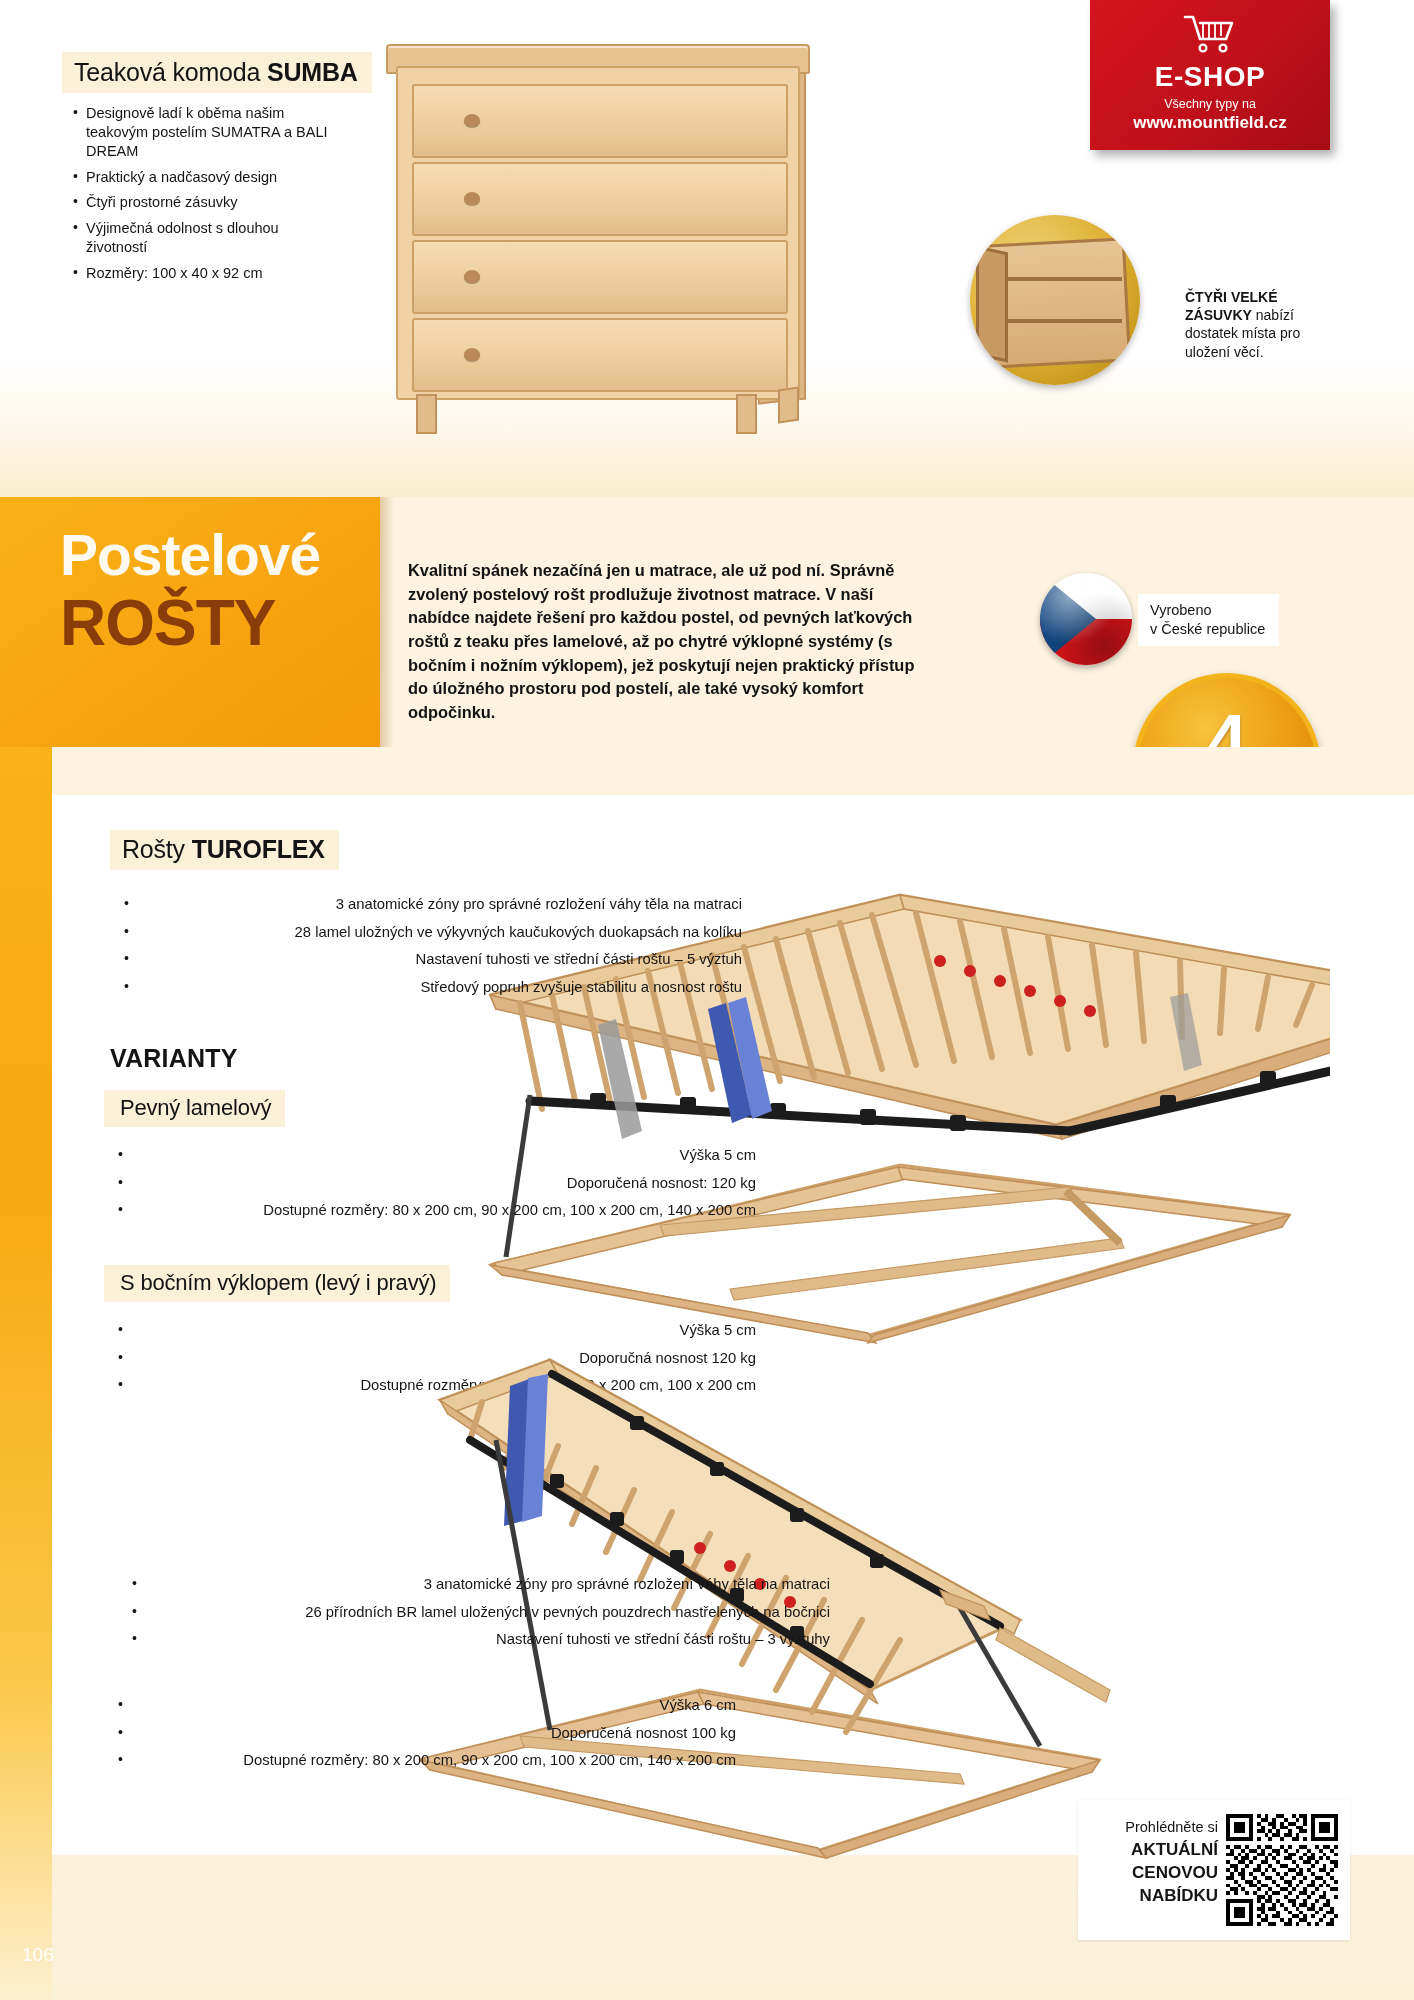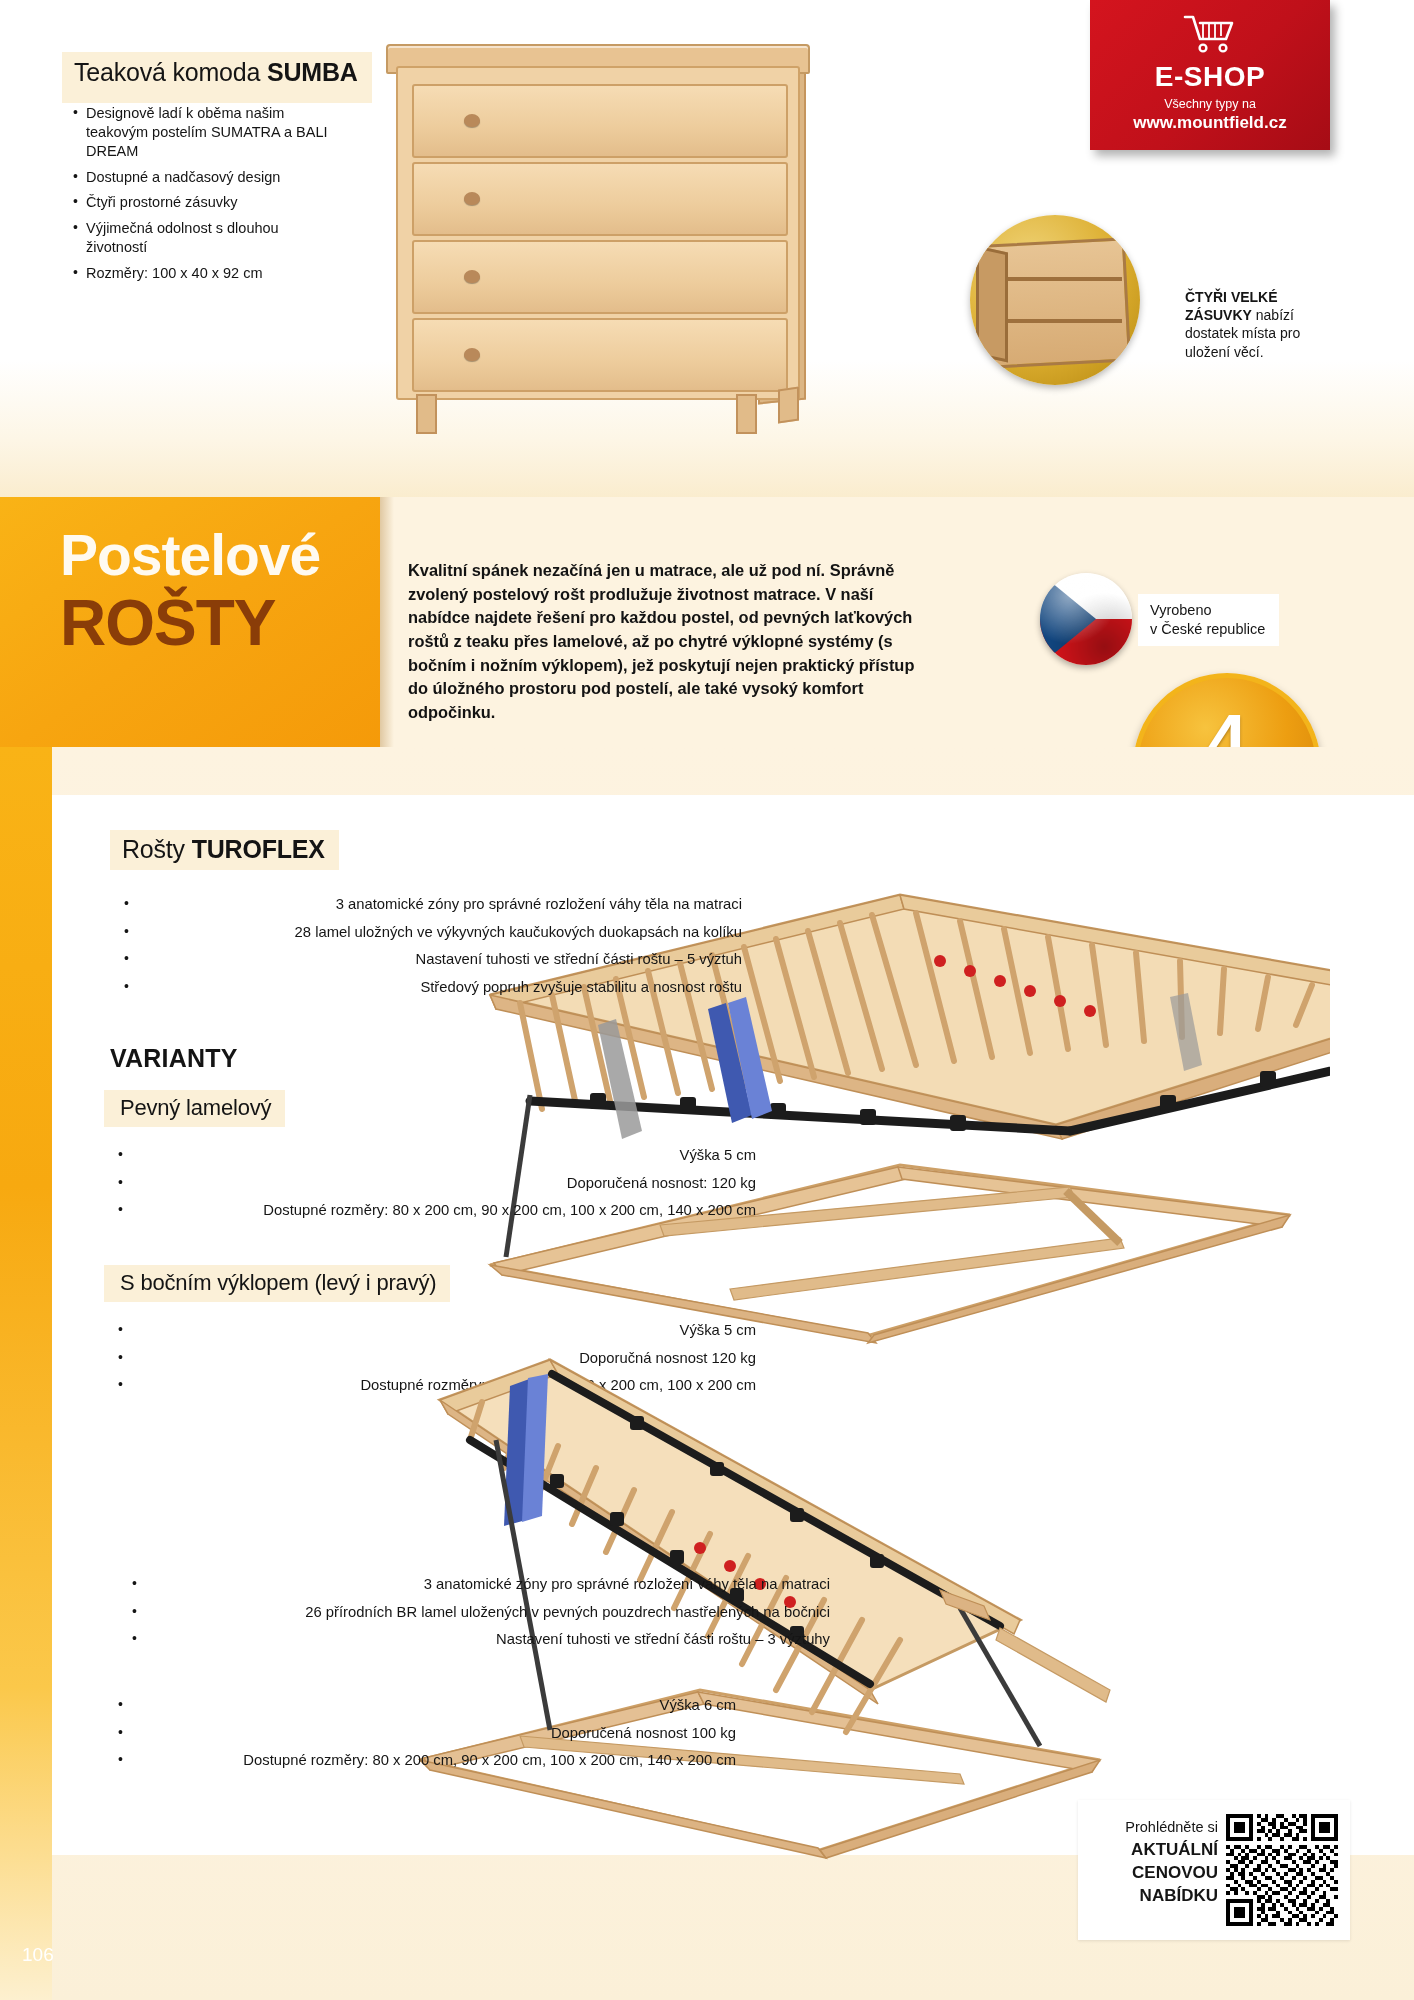--- a/index.html
+++ b/index.html
@@ -11,21 +11,21 @@
     -webkit-font-smoothing:antialiased;
   }
   .page{position:absolute;inset:0;}
   .top-band-cream{position:absolute;left:0;top:0;width:1414px;height:500px;
      background:linear-gradient(180deg,#ffffff 0%,#ffffff 72%,#fdf6e6 88%,#faeccd 100%);}
 
   .sumba-title-wrap{position:absolute;left:62px;top:52px;width:310px;}
   .sumba-title{
     display:inline-block;
     background:#fbf0d8;
-    padding:6px 14px 16px 12px;
+    padding:6px 14px 6px 12px;
     font-size:25px;font-weight:400;color:#141414;
     letter-spacing:-0.2px;white-space:nowrap;
   }
   .sumba-title b{font-weight:700;}
 
   .sumba-list{position:absolute;left:72px;top:104px;width:260px;list-style:none;margin:0;padding:0;}
   .sumba-list li{
     position:relative;padding-left:14px;margin-bottom:7px;
     font-size:14.5px;line-height:1.30;color:#151515;font-weight:400;
   }
@@ -195,21 +195,21 @@
     <div class="d-leg leg-r"></div>
     <div class="d-leg leg-rb"></div>
   </div>
 
   <div class="sumba-title-wrap">
     <div class="sumba-title"><span>Teaková komoda </span><b>SUMBA</b></div>
   </div>
 
   <ul class="sumba-list">
     <li>Designově ladí k oběma našim teakovým postelím SUMATRA a BALI DREAM</li>
-    <li>Dostupné a nadčasový design</li>
+    <li>Praktický a nadčasový design</li>
     <li>Čtyři prostorné zásuvky</li>
     <li>Výjimečná odolnost s dlouhou životností</li>
     <li>Rozměry: 100 x 40 x 92 cm</li>
   </ul>
 
   <div class="eshop">
     <svg class="cart" viewBox="0 0 54 40">
       <path d="M2 3 h8 l7 22 h26 l6 -16 h-32" fill="none" stroke="#fff" stroke-width="2.6" stroke-linecap="round" stroke-linejoin="round"></path>
       <path d="M20 10 v14 M26 10 v14 M32 10 v14 M38 10 v12" stroke="#fff" stroke-width="1.8"></path>
       <circle cx="20" cy="34" r="3.4" fill="none" stroke="#fff" stroke-width="2.4"></circle>

